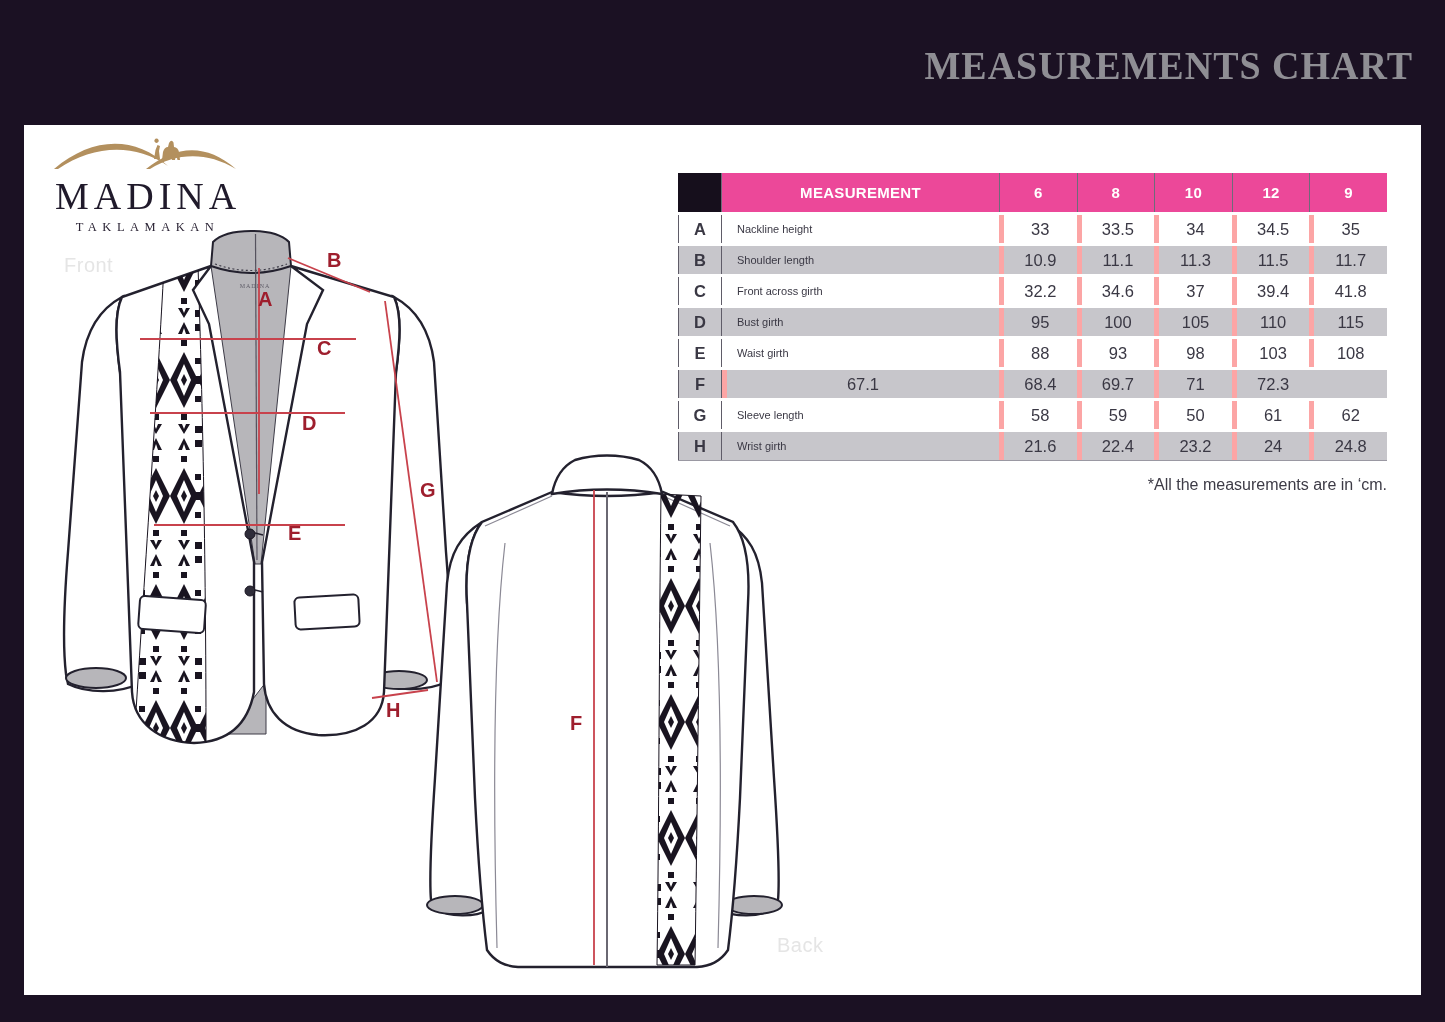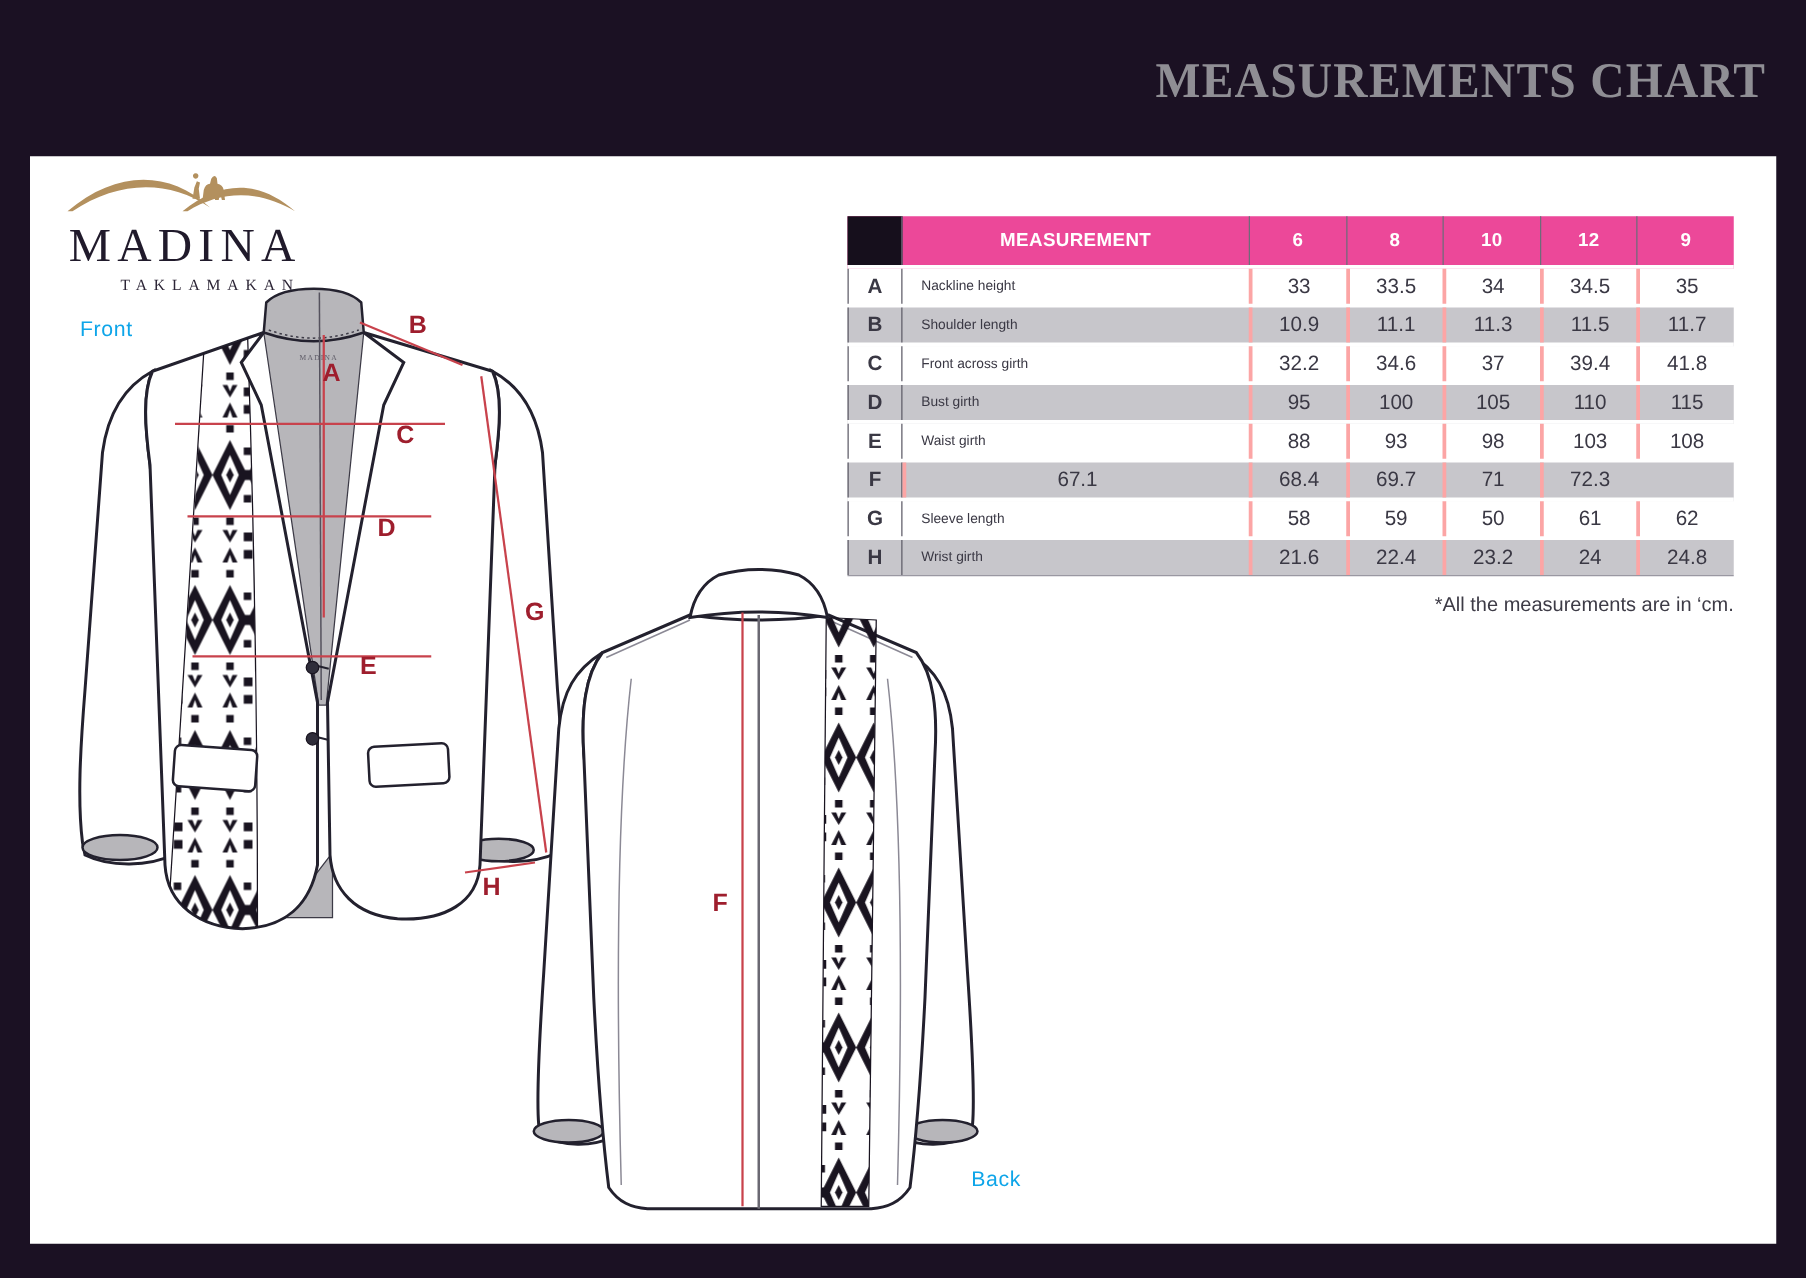--- a/index.html
+++ b/index.html
@@ -20,42 +20,42 @@
     transform:scaleY(1.05);transform-origin:top right;white-space:nowrap;
   }
   
   .logo{position:absolute;left:50px;top:128px;width:190px;text-align:center;}
   .logo .brand-name{
     font-family:"Liberation Serif",serif;font-size:38px;color:#201a2b;
     letter-spacing:5px;line-height:1;margin-top:1px;text-indent:5px;
   }
   .logo .brand-sub{
     font-family:"Liberation Serif",serif;font-size:12.5px;color:#2c2536;
-    letter-spacing:5.5px;margin-top:5px;text-indent:5px;text-align:right;
+    letter-spacing:5.5px;margin-top:5px;text-indent:5px;
   }
   
   .front-svg{position:absolute;left:58px;top:222px;}
   .back-svg{position:absolute;left:405px;top:448px;}
   .view-label{
-    position:absolute;font-size:17px;color:#0ea5e9;letter-spacing:0.5px;
+    position:absolute;font-size:20px;color:#e5e5e5;letter-spacing:0.5px;
   }
   .marker{
     position:absolute;font-size:20px;font-weight:700;color:#9e1e2d;
   }
   
   .mtable{position:absolute;left:678px;top:173px;width:709px;border-bottom:1px solid #9a98a2;}
   .mt-row{display:grid;grid-template-columns:44px 277px repeat(5,1fr);}
   .mt-row.head{background:#ec4899;height:39px;border-bottom:3px solid #ffffff;}
   .mt-row.data{height:28px;border-bottom:3px solid #ffffff;background:#ffffff;}
   .mt-row.data.alt{background:#c7c6cb;}
   .mt-row.data:last-child{border-bottom:none;}
   .cell{display:flex;align-items:center;justify-content:center;overflow:hidden;}
   .mt-row.head .cell{color:#ffffff;font-weight:700;font-size:15px;letter-spacing:0.3px;border-left:1px solid #6e6b7a;}
   .mt-row.head .cell:first-child{border-left:none;}
-  .mt-row.data .cell{border-left:3px solid #fca5a5;font-size:16.5px;color:#3a3844;}
+  .mt-row.data .cell{border-left:5px solid #fca5a5;font-size:16.5px;color:#3a3844;}
   .mt-row.data .cell:first-child{border-left:1px solid #5f5c68;}
   .cell.letter{font-weight:700;color:#a01d2e;font-size:16.5px;border-right:1.5px solid #5f5c68;}
   .mt-row.head .cell.letter{border-right:1.5px solid #6e6b7a;background:#160f1c;}
   .mt-row.data .cell.name{justify-content:flex-start;padding-left:15px;font-size:11px;border-left:none;}
   .mt-row.head .cell.name{border-left:none;}
   .footnote{
     position:absolute;left:678px;top:476px;width:709px;text-align:right;
     font-size:16px;color:#3d3b46;
   }
 </style>

